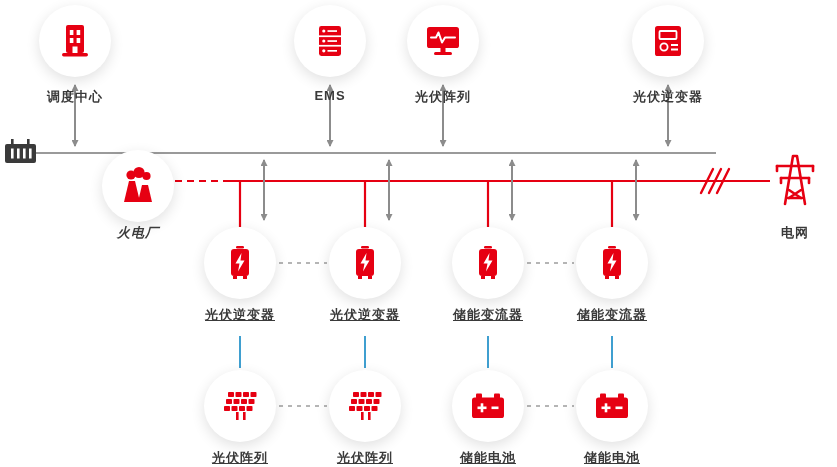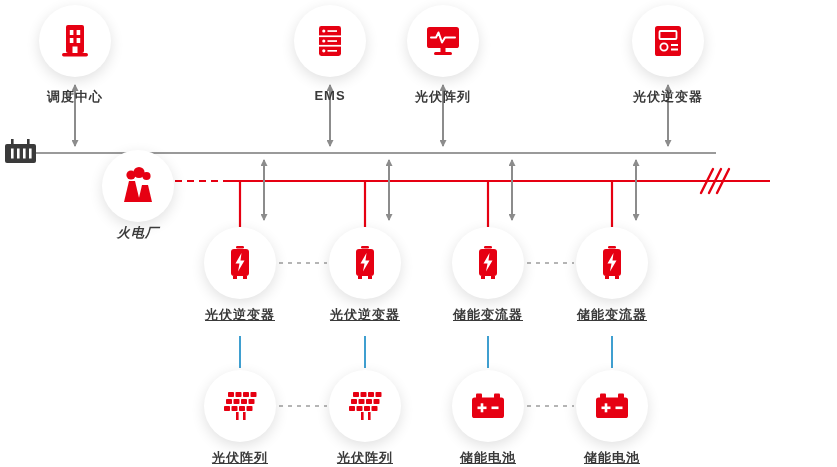--- a/index.html
+++ b/index.html
@@ -185,20 +185,36 @@
           <circle cx="23" cy="8.5" r="5.6"></circle>
           <circle cx="30.5" cy="12" r="4.1"></circle>
           <path d="M8,38 L13,17 L19,17 L24,38 Z"></path>
           <path d="M22,38 L26,21 L32,21 L36,38 Z"></path>
         </g>
       </svg>
     </div>
     <div class="label lbl-plant">火电厂</div>
   </div>
 
+  <div class="node narrow" style="left:769px; top:146px;">
+    <svg class="ic" width="52" height="62" viewBox="0 0 52 62">
+      <g stroke="#e60012" stroke-width="2.6" fill="none" stroke-linejoin="round" stroke-linecap="round">
+        <path d="M16,58 L24,10 L28,10 L36,58"></path>
+        <line x1="8" y1="20" x2="44" y2="20"></line>
+        <line x1="12" y1="32" x2="40" y2="32"></line>
+        <line x1="8" y1="20" x2="8" y2="25"></line>
+        <line x1="44" y1="20" x2="44" y2="25"></line>
+        <line x1="12" y1="32" x2="12" y2="37"></line>
+        <line x1="40" y1="32" x2="40" y2="37"></line>
+        <path d="M20,44 L32,52 M32,44 L20,52"></path>
+        <line x1="19" y1="52" x2="33" y2="52"></line>
+      </g>
+    </svg>
+    <div class="label lbl-grid">电网</div>
+  </div>
 
   <div class="node" style="left:204px; top:227px;">
     <div class="circle">
       <svg class="ic" width="40" height="40" viewBox="0 0 40 40">
         <g fill="#e60012">
           <rect x="16" y="3" width="8" height="2.6" rx="1.3"></rect>
           <rect x="11" y="6" width="18" height="27" rx="3"></rect>
           <rect x="13" y="33" width="4" height="3"></rect>
           <rect x="23" y="33" width="4" height="3"></rect>
         </g>

